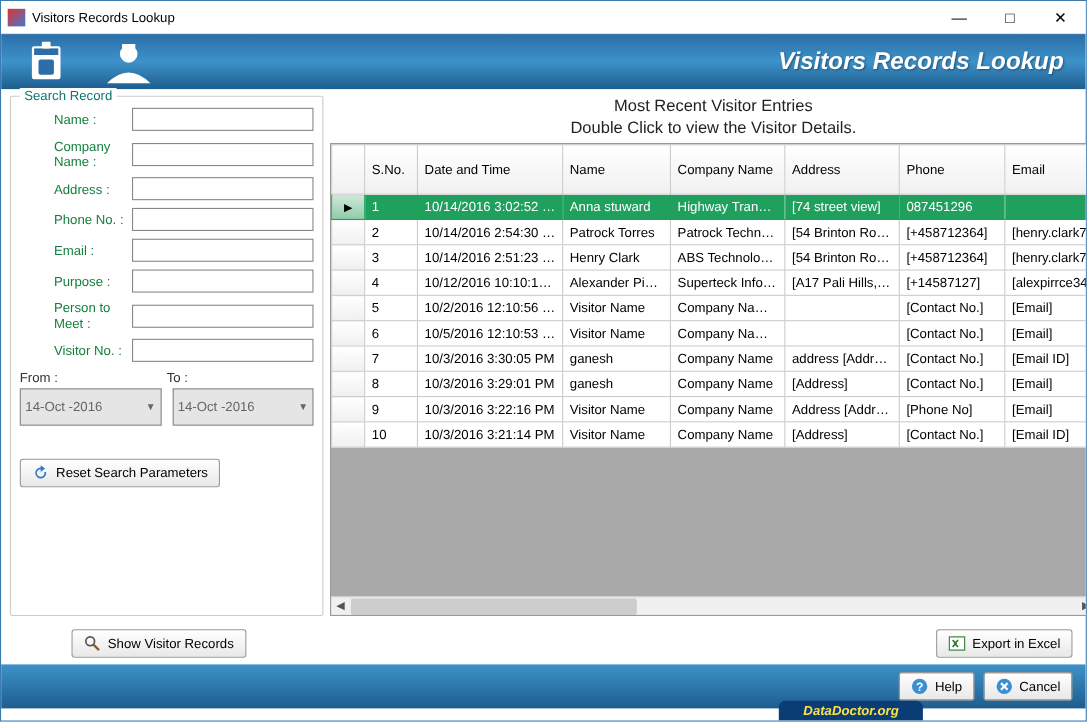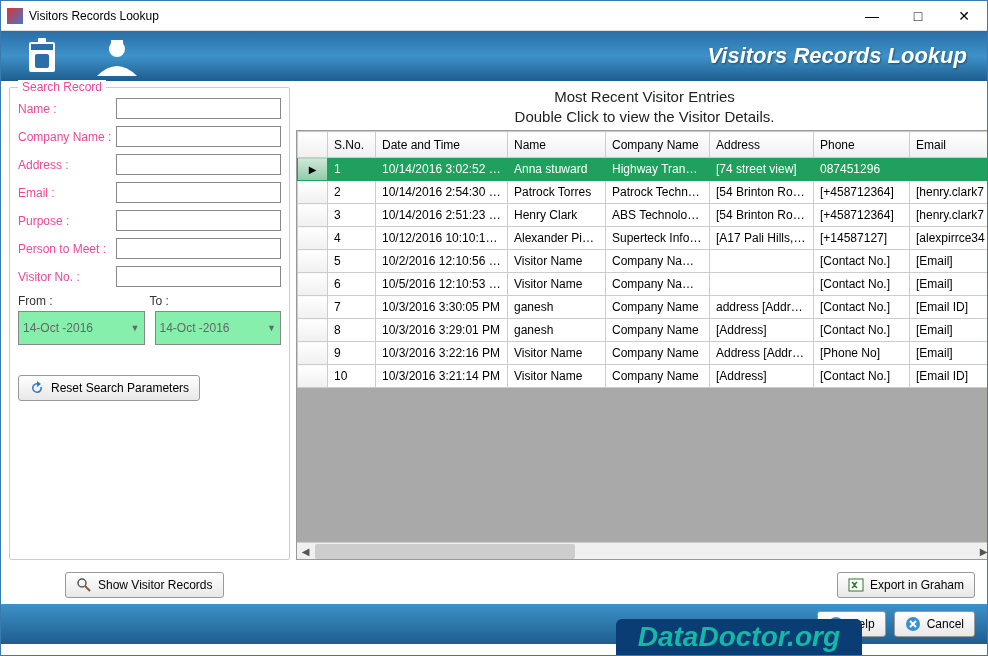--- a/index.html
+++ b/index.html
@@ -8,52 +8,52 @@
 .titlebar .icon { width: 16px; height: 16px; margin: 0 6px; background: linear-gradient(135deg,#d33,#47c); }
 .titlebar .title { font-size: 12px; color: #000; flex: 1; }
 .titlebar .winbtns { display: flex; }
 .titlebar .winbtn { width: 46px; height: 30px; display: flex; align-items: center; justify-content: center; font-size: 14px; color: #000; }
 .banner { height: 50px; background: linear-gradient(180deg,#2b6ea8 0%,#3d92c9 50%,#1e5d8f 100%); display: flex; align-items: center; padding: 0 20px; color: #fff; position: relative; }
 .banner .logo { width: 140px; height: 42px; display: flex; align-items: center; gap: 6px; }
 .banner .logo svg { height: 40px; }
 .banner .btitle { margin-left: auto; font-size: 22px; font-weight: bold; font-style: italic; text-shadow: 1px 1px 2px rgba(0,0,0,.4); }
 .main { padding: 6px 8px; display: flex; gap: 6px; height: 485px; }
 .fieldset { border: 1px solid #ccc; border-radius: 2px; padding: 10px 8px 8px; position: relative; }
-.fieldset > .legend { position: absolute; top: -8px; left: 8px; background: #fff; padding: 0 4px; font-size: 12px; color: #ec4899; }
+.fieldset > .legend { position: absolute; top: -8px; left: 8px; background: #fff; padding: 0 4px; font-size: 12px; color: #0f766e; }
 .search-panel { width: 285px; }
 .form-row { display: flex; align-items: center; margin-bottom: 7px; }
-.form-row label { width: 98px; font-size: 12px; color: #ec4899; }
+.form-row label { width: 98px; font-size: 12px; color: #15803d; margin-left: 31px; }
 .form-row input, .form-row select { flex: 1; height: 21px; border: 1px solid #888; padding: 0 4px; font-size: 12px; background: #fff; }
 .form-row select { height: 22px; }
 .date-labels { display: flex; margin-top: 4px; align-items: center; }
 .date-labels span { width: 50%; font-size: 12px; color: #333; }
 .date-inputs { display: flex; gap: 10px; margin-top: 3px; }
-.date-inputs .datepick { flex: 1; height: 34px; border: 1px solid #888; background: #86efac; display: flex; align-items: center; padding: 12px 4px; font-size: 12px; color: #666; justify-content: space-between; }
+.date-inputs .datepick { flex: 1; height: 34px; border: 1px solid #888; background: #e5e5e5; display: flex; align-items: center; padding: 12px 4px; font-size: 12px; color: #666; justify-content: space-between; }
 .date-inputs .datepick .dd { font-size: 9px; color: #666; }
 .btn { height: 26px; background: linear-gradient(#fff,#e8e8e8); border: 1px solid #999; border-radius: 3px; padding: 0 10px; font-size: 12px; display: inline-flex; align-items: center; gap: 6px; cursor: default; }
 .reset-btn { margin-top: 30px; }
 .right-panel { flex: 1; display: flex; flex-direction: column; }
 .rp-header { text-align: center; font-size: 15px; font-family: Verdana, sans-serif; color: #222; line-height: 1.3; margin-bottom: 4px; }
 .grid-wrap { flex: 1; border: 1px solid #999; background: #a9a9a9; position: relative; overflow: hidden; }
 .grid { background: #fff; }
 .grid table { border-collapse: collapse; width: 100%; table-layout: fixed; }
 .grid th, .grid td { border: 1px solid #ccc; font-size: 12px; height: 23px; padding: 0 6px; text-align: left; white-space: nowrap; overflow: hidden; text-overflow: ellipsis; }
-.grid th { background: linear-gradient(#fff,#f0f0f0); font-weight: normal; color: #000; height: 26px; }
+.grid th { background: linear-gradient(#fff,#f0f0f0); font-weight: normal; color: #000; height: 45px; }
 .grid .rowhead { background: linear-gradient(#fff,#f0f0f0); width: 30px; text-align: center; }
 .grid tr.selected td { background: #1fa15d; color: #fff; border-color: #1fa15d; }
 .grid tr.selected .rowhead { background: linear-gradient(#cfe8d8,#8fcba8); color: #000; }
 .grid .arrow { color: #000; font-size: 10px; }
 .hscroll { position: absolute; bottom: 0; left: 0; right: 0; height: 17px; background: #f0f0f0; display: flex; align-items: center; border-top: 1px solid #ccc; }
 .hscroll .arrowbtn { width: 17px; height: 17px; display: flex; align-items: center; justify-content: center; font-size: 10px; color: #555; }
 .hscroll .thumb { width: 260px; height: 15px; background: #cdcdcd; border-radius: 2px; margin-left: 1px; }
 .bottom-buttons { padding: 6px 12px; display: flex; align-items: flex-start; }
 .bottom-buttons .left-btn { margin-left: 52px; }
 .bottom-buttons .right-btn { margin-left: auto; }
 .statusbar { height: 40px; background: linear-gradient(180deg,#3d92c9 0%,#1e5d8f 100%); display: flex; align-items: center; justify-content: flex-end; padding: 0 12px; gap: 8px; }
-.datadoctor { position: absolute; bottom: 0; right: 125px; background: #0a3d73; color: #14b8a6; font-style: italic; font-weight: bold; font-size: 28px; padding: 2px 22px; border-top-left-radius: 6px; border-top-right-radius: 6px; }
+.datadoctor { position: absolute; bottom: 0; right: 148px; background: #0a3d73; color: #fde047; font-style: italic; font-weight: bold; font-size: 12px; padding: 2px 22px; border-top-left-radius: 6px; border-top-right-radius: 6px; }
 .ico { width: 16px; height: 16px; display: inline-block; }
 </style>
 </head>
 <body>
 
 <div class="titlebar">
   <span class="icon"></span>
   <span class="title">Visitors Records Lookup</span>
   <div class="winbtns">
     <div class="winbtn">—</div>
@@ -87,20 +87,24 @@
     <div class="form-row">
         <label>Name :</label>
         <input value="" style="">
       </div>
     <div class="form-row">
         <label>Company Name :</label>
         <input value="" style="">
       </div>
     <div class="form-row">
         <label>Address :</label>
+        <input value="" style="">
+      </div>
+    <div class="form-row">
+        <label>Phone No. :</label>
         <input value="" style="">
       </div>
     <div class="form-row">
         <label>Email :</label>
         <input value="" style="">
       </div>
     <div class="form-row">
         <label>Purpose :</label>
         <input value="" style="">
       </div>
@@ -286,21 +290,21 @@
           <circle cx="6" cy="6" r="4" fill="none" stroke="#555" stroke-width="1.5"></circle>
           <line x1="9" y1="9" x2="14" y2="14" stroke="#8a5a2a" stroke-width="2"></line>
         </svg></span>
     <span>Show Visitor Records</span>
   </button>
   <button class="btn right-btn">
     <span class="ico"><svg viewBox="0 0 16 16">
           <rect x="1" y="2" width="14" height="12" fill="#fff" stroke="#2a7a2a"></rect>
           <path d="M4 5l3 3-3 3M9 5l-3 3 3 3" stroke="#2a7a2a" stroke-width="1.5" fill="none"></path>
         </svg></span>
-    <span>Export in Graham</span>
+    <span>Export in Excel</span>
   </button>
 </div>
 
 <div class="statusbar">
   <button class="btn">
     <span class="ico"><svg viewBox="0 0 16 16">
           <circle cx="8" cy="8" r="7" fill="#3b8fd1"></circle>
           <text x="8" y="12" text-anchor="middle" fill="#fff" font-size="11" font-weight="bold">?</text>
         </svg></span>
     <span>Help</span>

